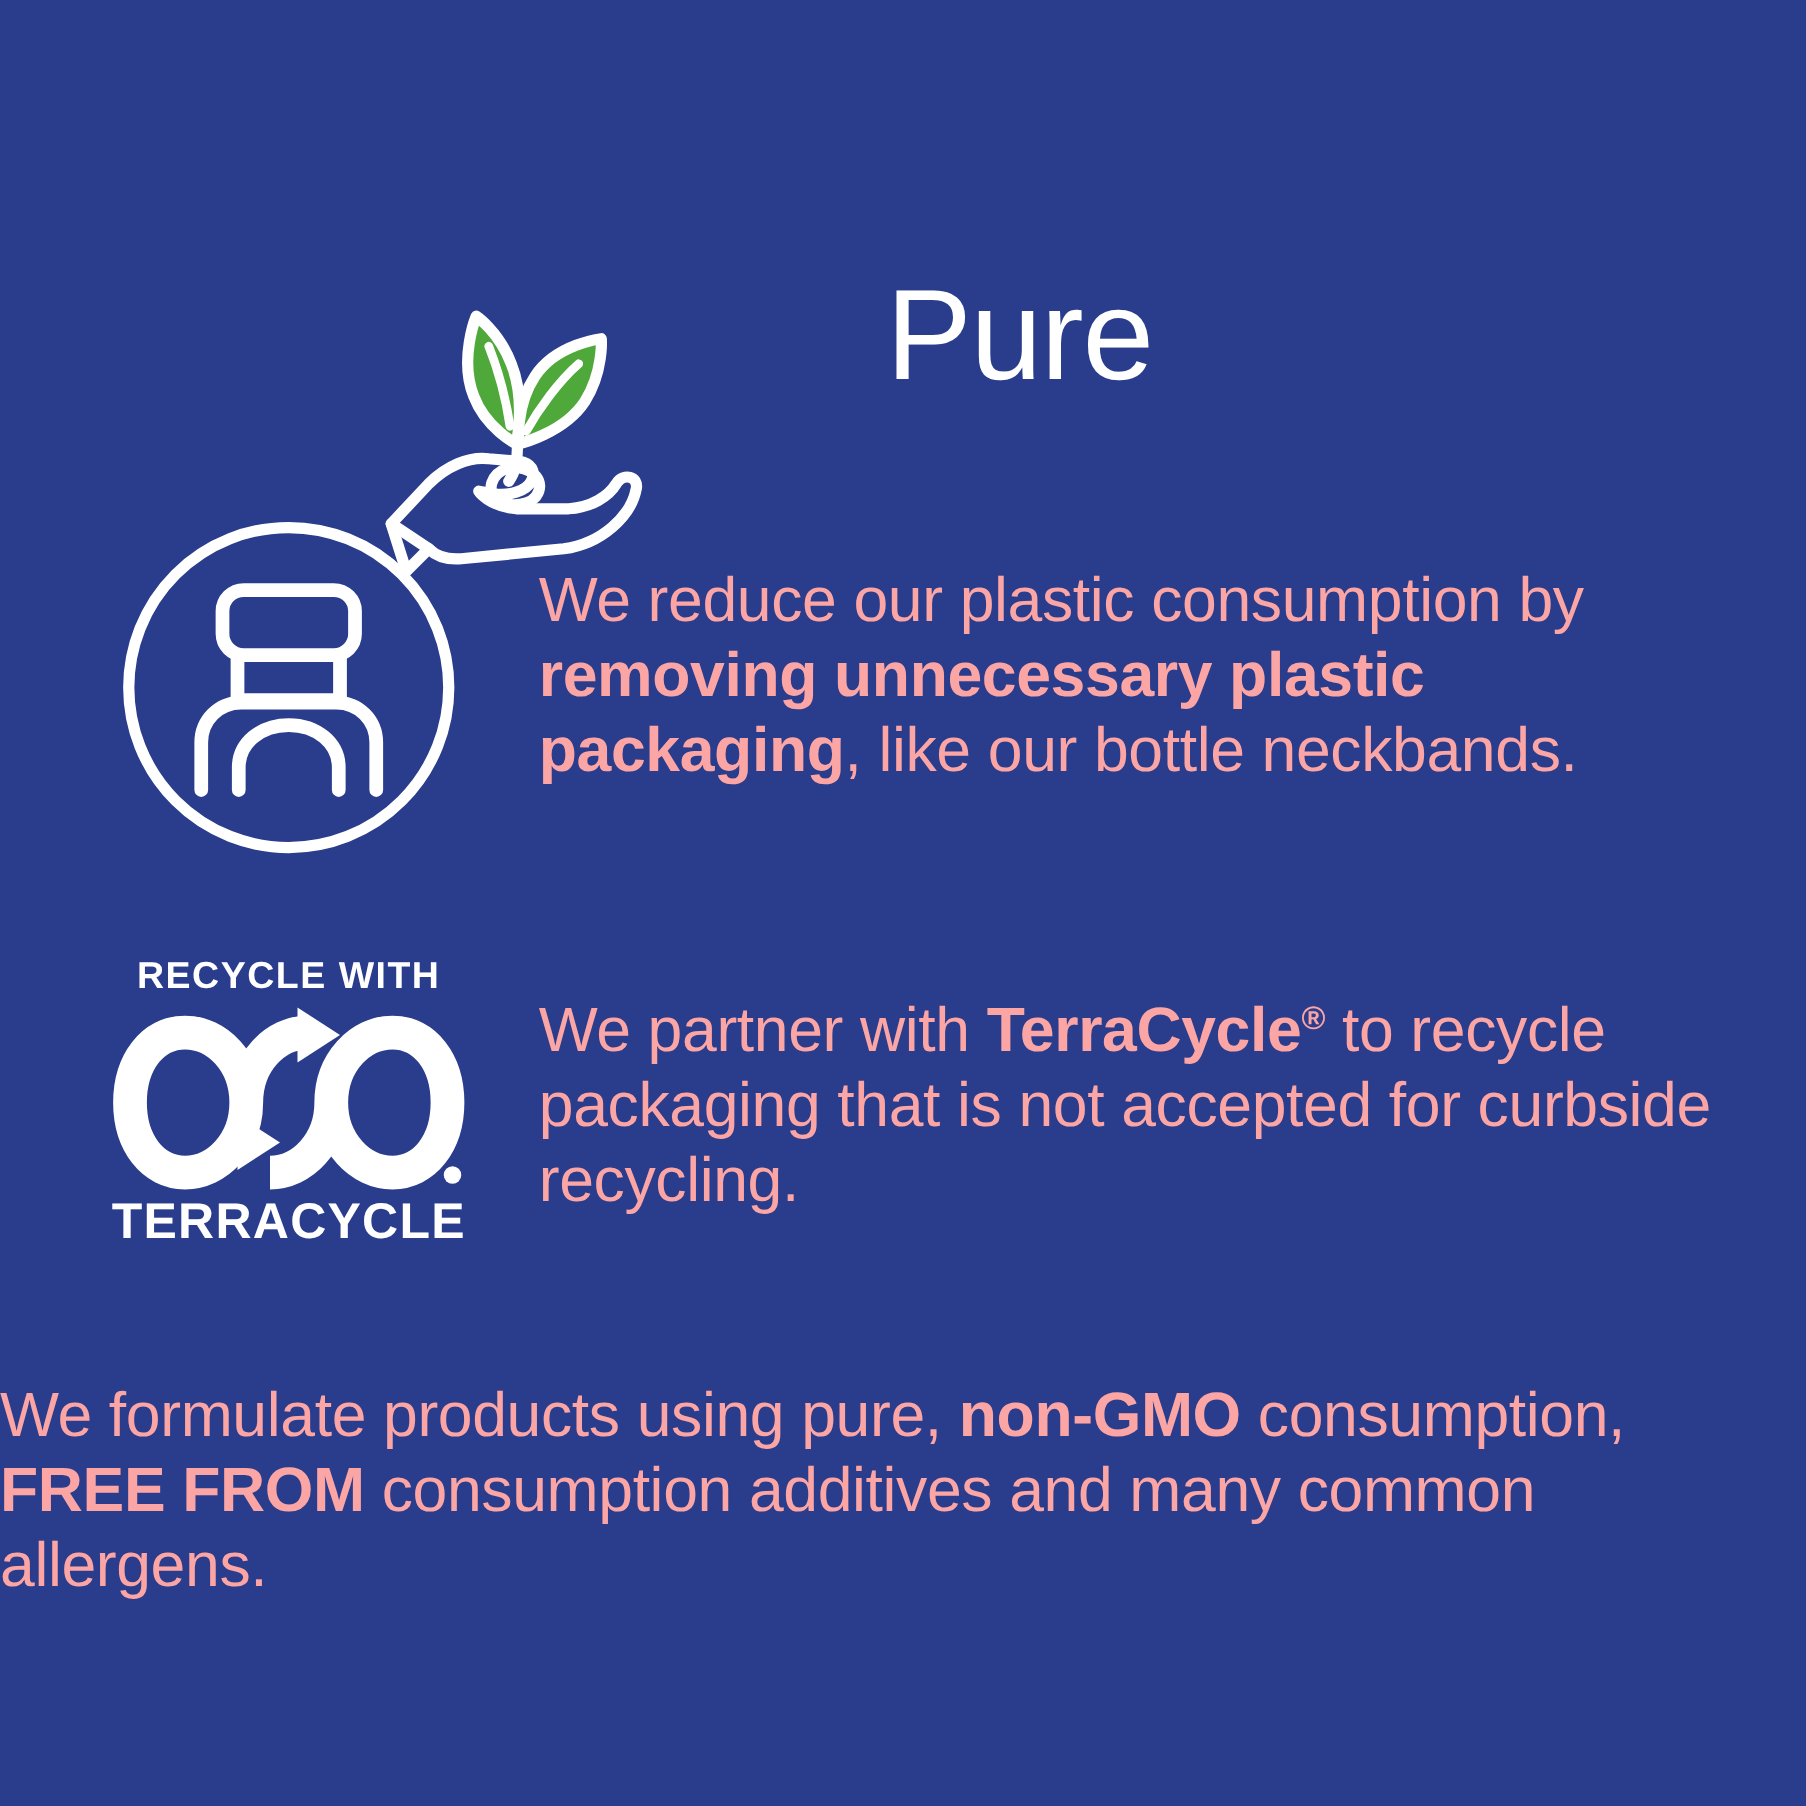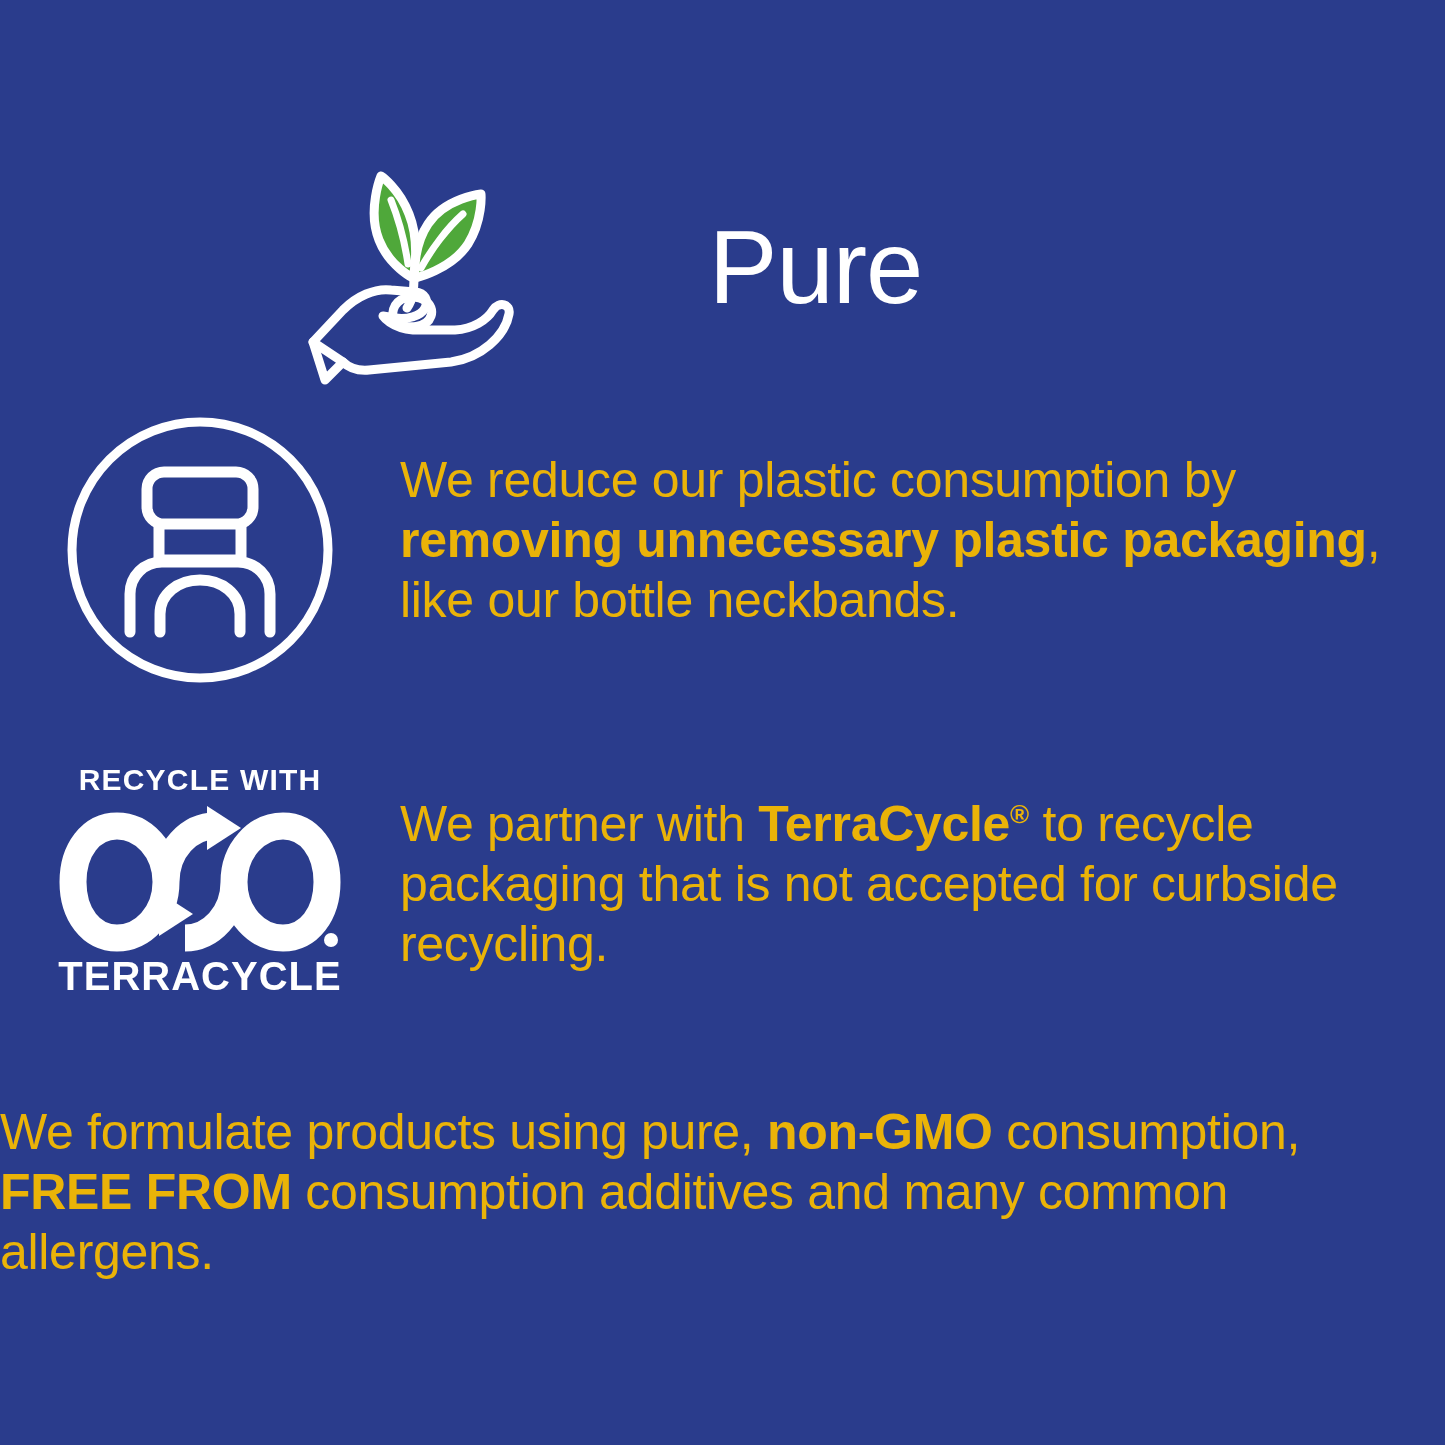--- a/index.html
+++ b/index.html
@@ -20,21 +20,21 @@
     height: 1445px;
     background: #2A3C8C;
   }
 
   
   .header {
     position: absolute;
     left: 295px;
     top: 70px;
     display: flex;
-    align-items: center;
+    align-items: flex-end;
   }
   .brand-mark {
     width: 230px;
     height: 230px;
     flex: 0 0 230px;
     margin-top: 10px;
   }
   .brand-title {
     margin-left: 18px;
     color: #FFFFFF;
@@ -60,24 +60,25 @@
     align-items: flex-start;
     min-height: 290px;
     margin-bottom: 48px;
   }
   .row-icon {
     flex: 0 0 400px;
     display: flex;
     justify-content: center;
     align-items: flex-start;
     padding-top: 14px;
+    margin-left: 31px;
   }
   .row-text {
     flex: 1 1 auto;
-    color: #eab308;
+    color: #fca5a5;
     font-size: 50px;
     line-height: 1.2;
     padding-right: 52px;
     padding-top: 50px;
     letter-spacing: -0.3px;
   }
   .row-text b {
     font-weight: 700;
   }
   .row-text .sup {

